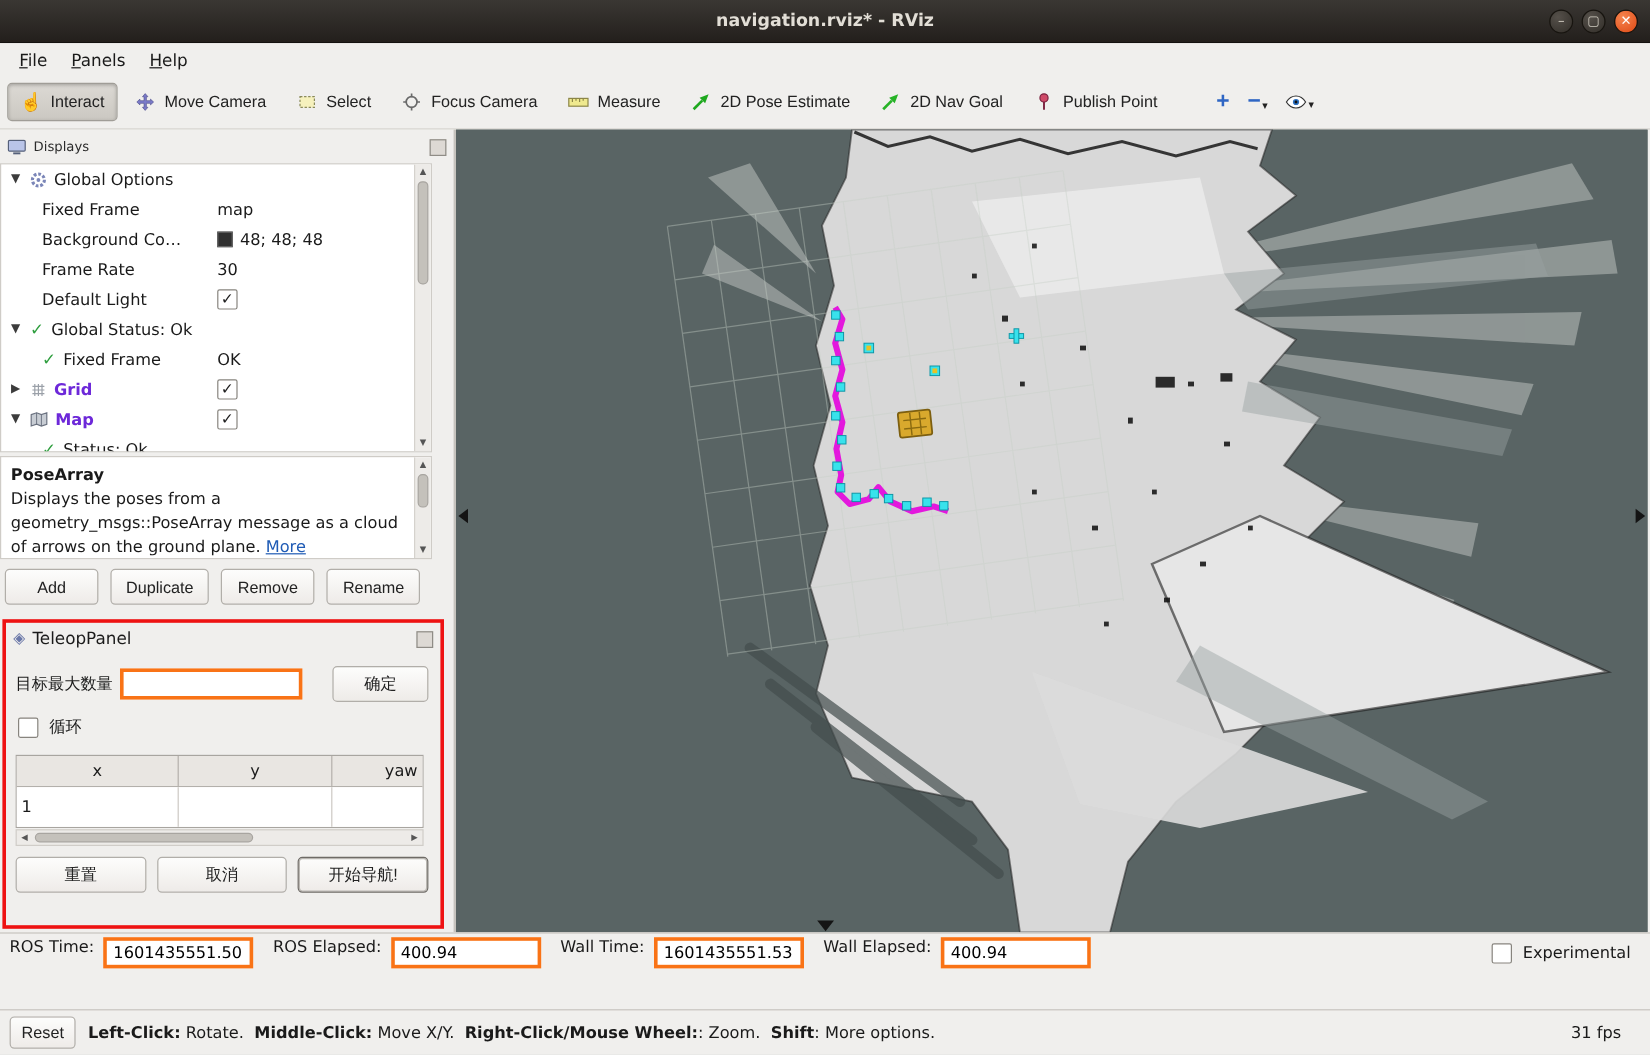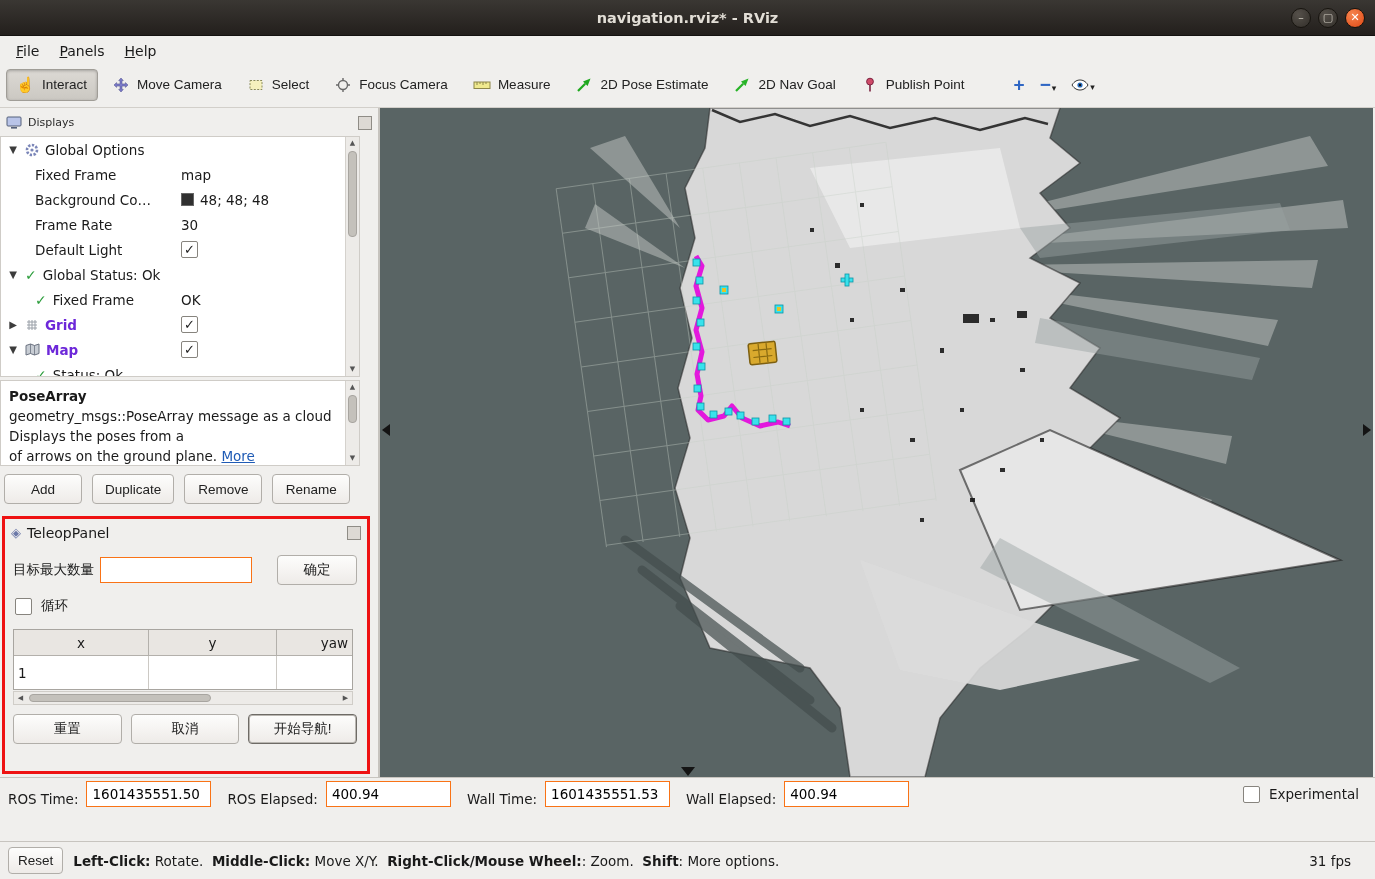--- a/index.html
+++ b/index.html
@@ -75,21 +75,21 @@
           padding:4px 12px; font-size:13.5px; color:#222; text-align:center; }
   .display-actions .qbtn { flex:0 0 auto; min-width:78px; height:30px; }
 
   
   .teleop { position:absolute; top:408px; left:2px; width:368px; height:258px; border:3px solid #ee1212;
             background:#f0efed; }
   .teleop-header { height:24px; display:flex; align-items:center; gap:6px; padding:3px 6px 0 6px; font-size:14px; }
   .diamond-icon { color:#6b78a8; font-size:13px; }
   .goal-row { position:absolute; top:36px; left:8px; right:10px; height:30px; display:flex; align-items:center; gap:6px; }
   .goal-row label { font-size:13.5px; white-space:nowrap; }
-  .text-input { height:26px; border:1px solid #f97316; background:#fff; padding:0 5px; font-size:13.5px;
+  .text-input { height:26px; border:3px solid #f97316; background:#fff; padding:0 5px; font-size:13.5px;
                 font-family:"DejaVu Sans",sans-serif; }
   .goal-input { width:152px; }
   .confirm-btn { margin-left:auto; width:80px; height:30px; }
   .loop-row { position:absolute; top:78px; left:10px; display:flex; align-items:center; gap:9px; }
   .goal-table { position:absolute; top:110px; left:8px; width:340px; border:1px solid #aoa; border:1px solid #a8a5a0; background:#fff; }
   .gt-header { display:flex; height:26px; background:#e9e6e2; border-bottom:1px solid #b3b0ab; }
   .gt-header .hc { border-right:1px solid #b3b0ab; display:flex; align-items:center; justify-content:center; font-size:13.5px; }
   .gt-header .hc:last-child { border-right:none; justify-content:flex-end; padding-right:4px; }
   .gt-row { display:flex; height:33px; background:#fff; }
   .gt-row .dc { border-right:1px solid #ccc9c4; display:flex; align-items:center; padding-left:4px; font-size:13.5px; }
@@ -102,21 +102,21 @@
               border:1px solid #a8a5a0; border-radius:4px; }
   .teleop-actions { position:absolute; top:195px; left:8px; right:10px; display:flex; gap:9px; }
   .teleop-actions .qbtn { flex:1; height:30px; }
   .qbtn.default { border-color:#6e6b66; box-shadow:inset 0 0 0 1px #b9b6b1; }
 
   
   .time-panel { position:absolute; top:777px; left:0; width:1375px; height:64px; background:#f0efed;
                 border-top:1px solid #c7c4bf; }
   .time-header { height:24px; display:flex; align-items:center; gap:7px; padding:3px 8px 0 6px; font-size:14px; }
   .time-fields { display:flex; align-items:center; padding:3px 8px 0 8px; }
-  .tf-group { display:flex; align-items:flex-end; gap:8px; margin-right:16px; }
+  .tf-group { display:flex; align-items:flex-start; gap:8px; margin-right:16px; }
   .tf-group .text-input { width:125px; }
   .experimental { margin-left:auto; display:flex; align-items:center; gap:9px; padding-right:8px; }
 
   
   .statusbar { position:absolute; top:841px; left:0; width:1375px; height:38px; background:#f0efed;
                border-top:1px solid #c7c4bf; display:flex; align-items:center; padding:0 8px; gap:10px; }
   .statusbar .qbtn { height:27px; padding:3px 9px; }
   .help-text { white-space:pre-wrap; font-size:13.5px; }
   .help-text .b { font-weight:bold; }
   .fps { margin-left:auto; padding-right:16px; font-size:13.5px; }
@@ -344,22 +344,22 @@
 
         <div class="vscroll">
           <div class="sarrow">▲</div>
           <div class="sthumb" style="top:14px; height:86px;"></div>
           <div class="sarrow bottom">▼</div>
         </div>
       </div>
 
       <div class="desc-panel">
         <div class="desc-title">PoseArray</div>
+        <div>Displays the poses from a</div>
         <div>geometry_msgs::PoseArray message as a cloud</div>
-        <div>Displays the poses from a</div>
         <div>
           <span>of arrows on the ground plane. </span><span class="desc-link">More Information.</span>
         </div>
         <div class="vscroll">
           <div class="sarrow">▲</div>
           <div class="sthumb" style="top:14px; height:28px;"></div>
           <div class="sarrow bottom">▼</div>
         </div>
       </div>
 

